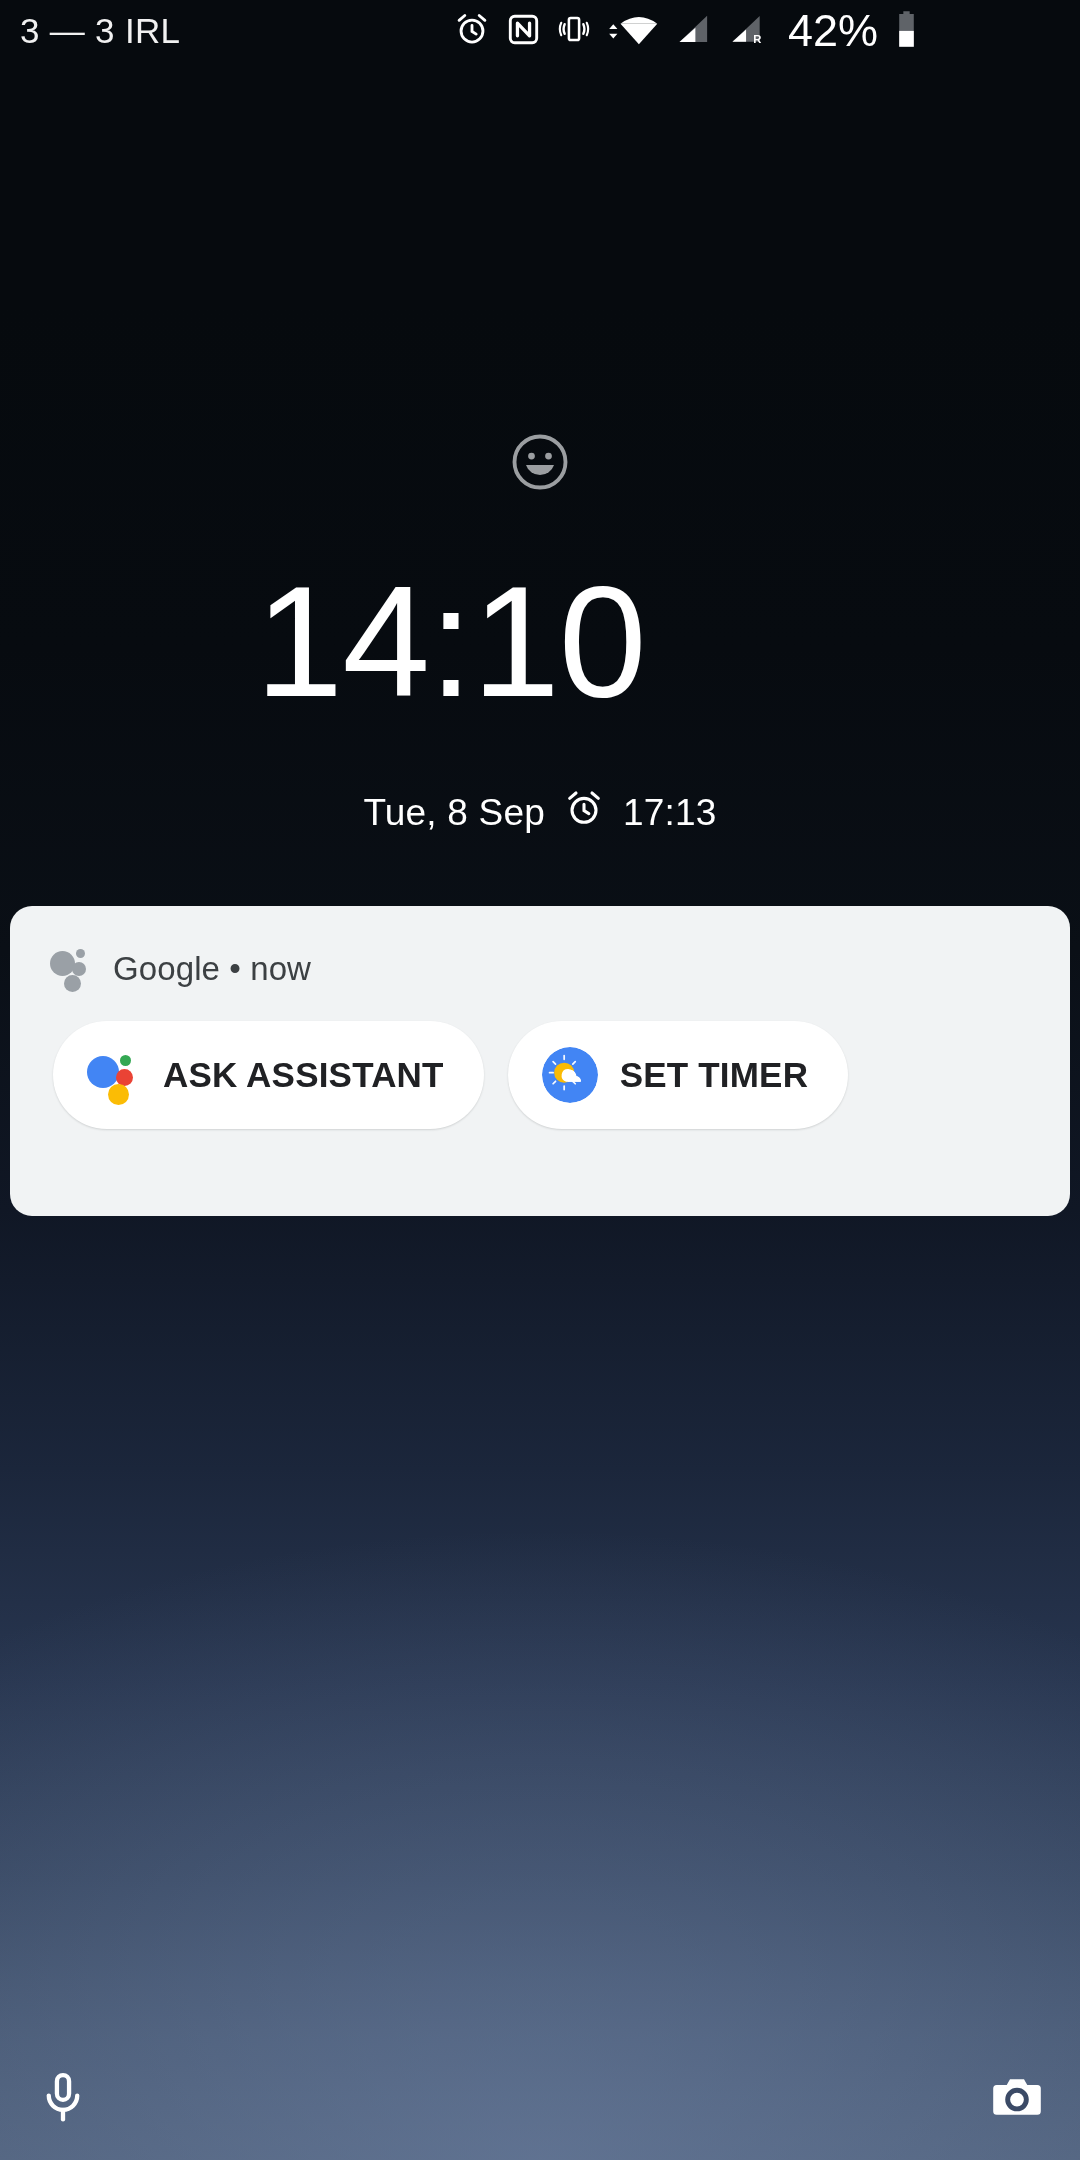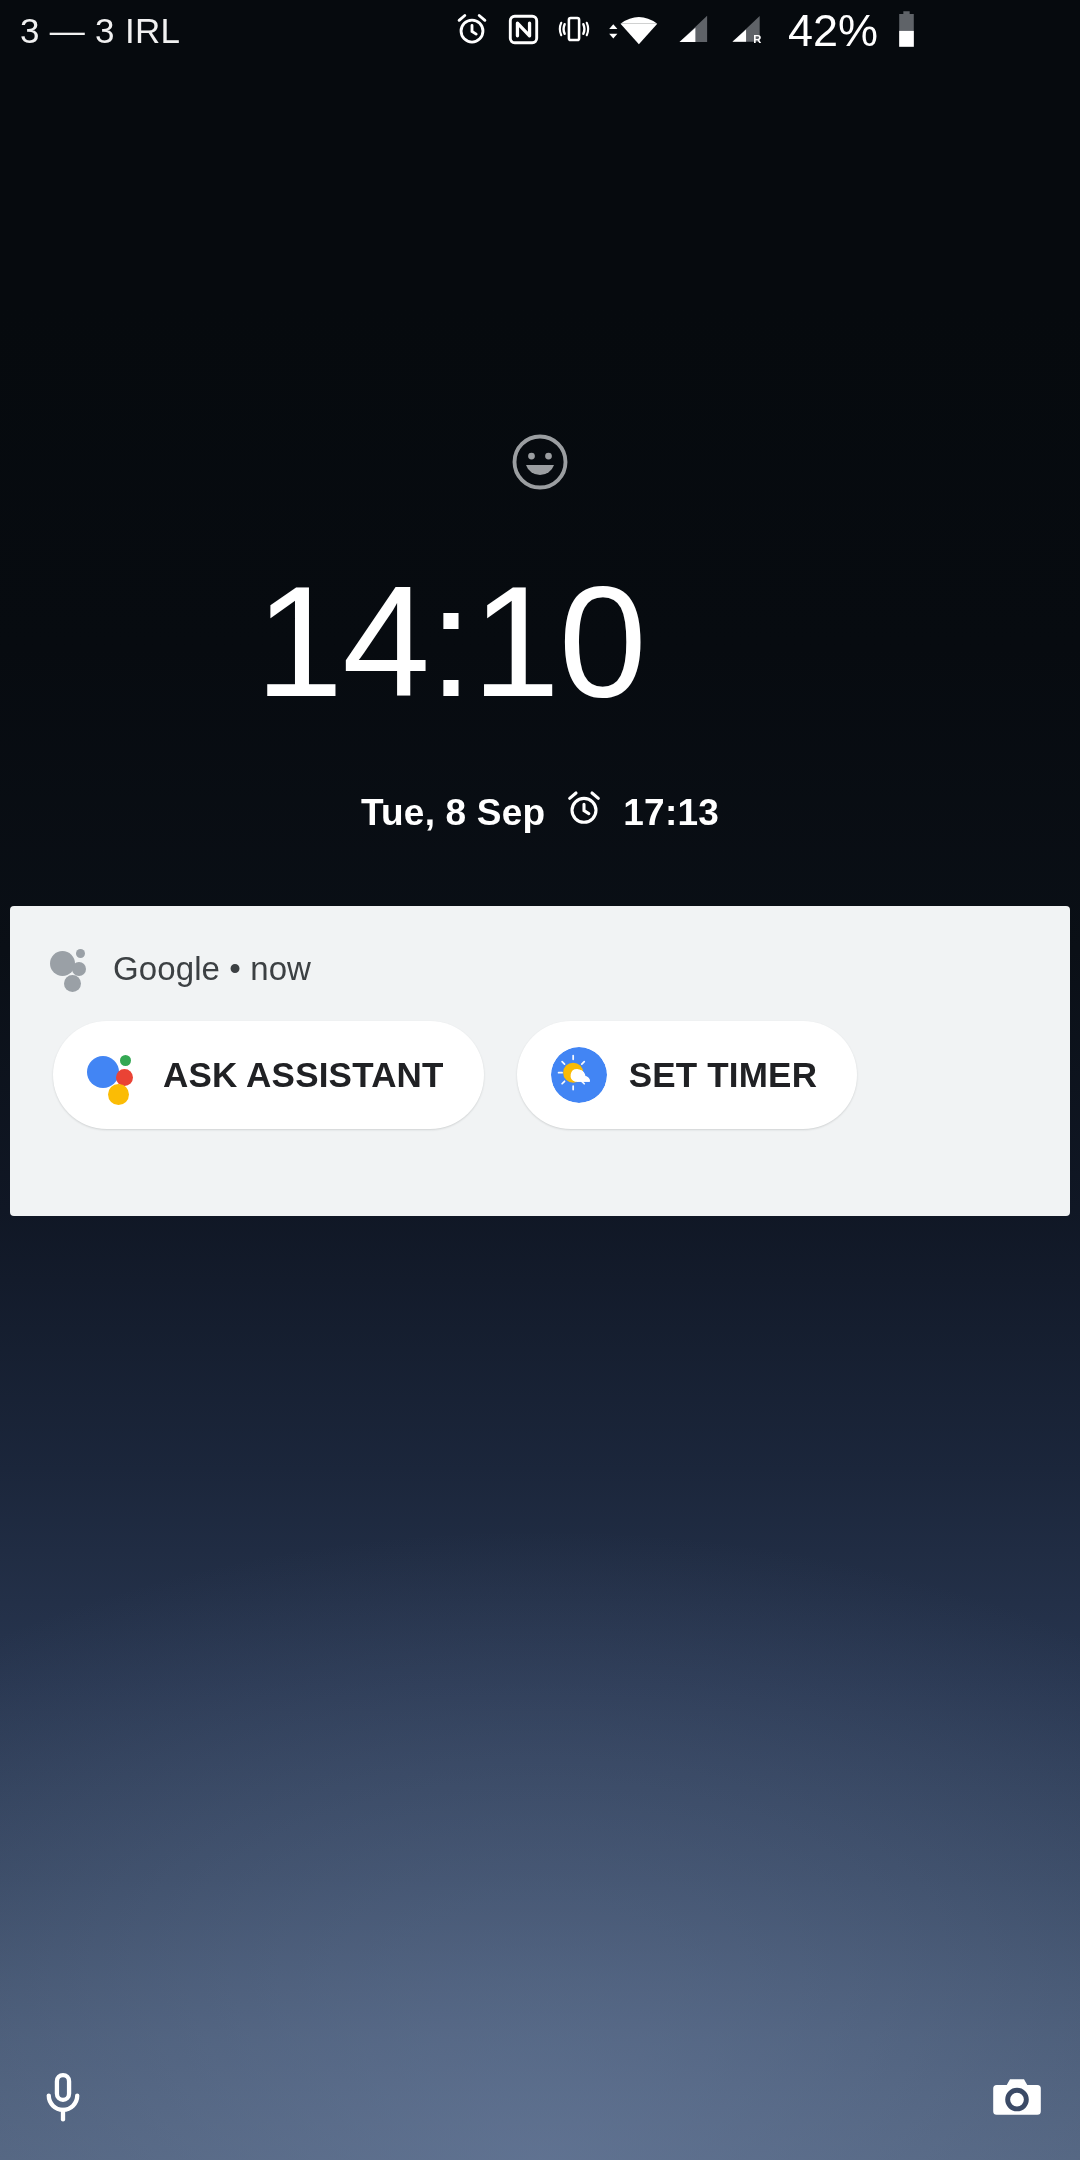--- a/index.html
+++ b/index.html
@@ -67,43 +67,43 @@
     line-height:158px;
     font-weight:300;
     letter-spacing:-1px;
     font-family:"Liberation Sans", sans-serif;
   }
   #dateline {
     position:absolute; top:788px; left:0; width:1080px;
     display:flex; justify-content:center; align-items:center; gap:19px;
     color:#ffffff;
     font-size:37px;
-    font-weight:bold;
+    font-weight:normal;
     letter-spacing:0.2px;
   }
 
   
   #notif-card {
     position:absolute;
     left:10px; top:906px;
     width:1060px; height:310px;
     background:#f1f3f4;
-    border-radius:4px;
+    border-radius:22px;
   }
   #notif-header {
     display:flex; align-items:center; gap:18px;
     padding:40px 0 0 40px;
   }
   #notif-app-text {
     color:#3c4043;
     font-size:33px;
     letter-spacing:0.1px;
   }
   #chips {
-    display:flex; gap:33px;
+    display:flex; gap:24px;
     padding:30px 0 0 43px;
   }
   .chip {
     display:flex; align-items:center; gap:22px;
     background:#ffffff;
     border-radius:60px;
     height:108px;
     padding:0 40px 0 34px;
     box-shadow:0 1px 2px rgba(60,64,67,0.18);
   }

